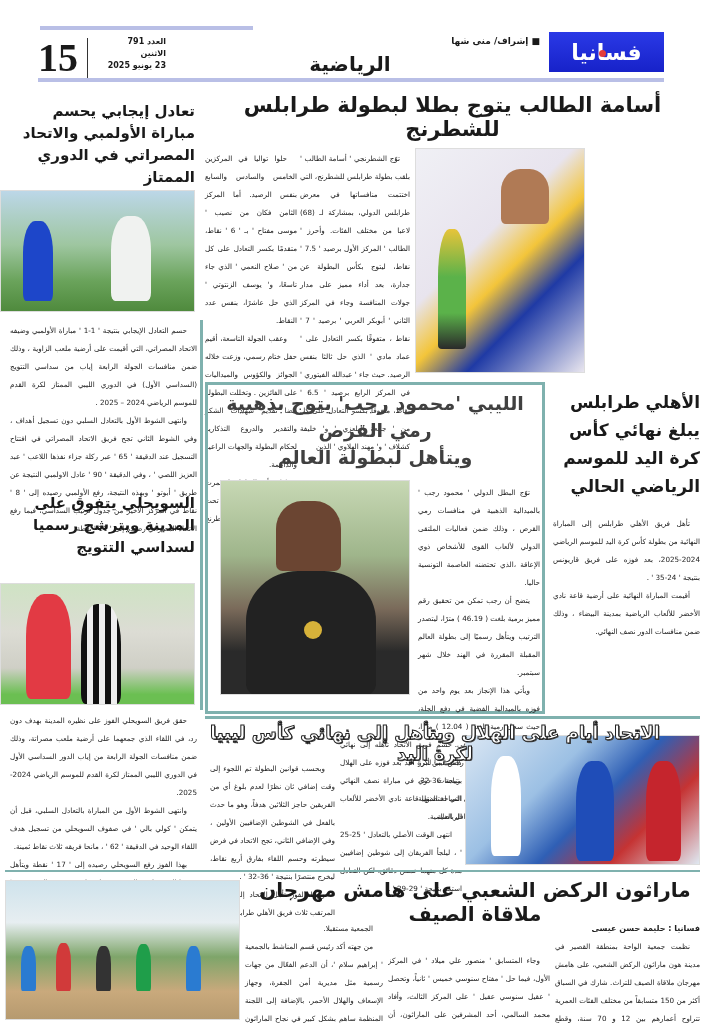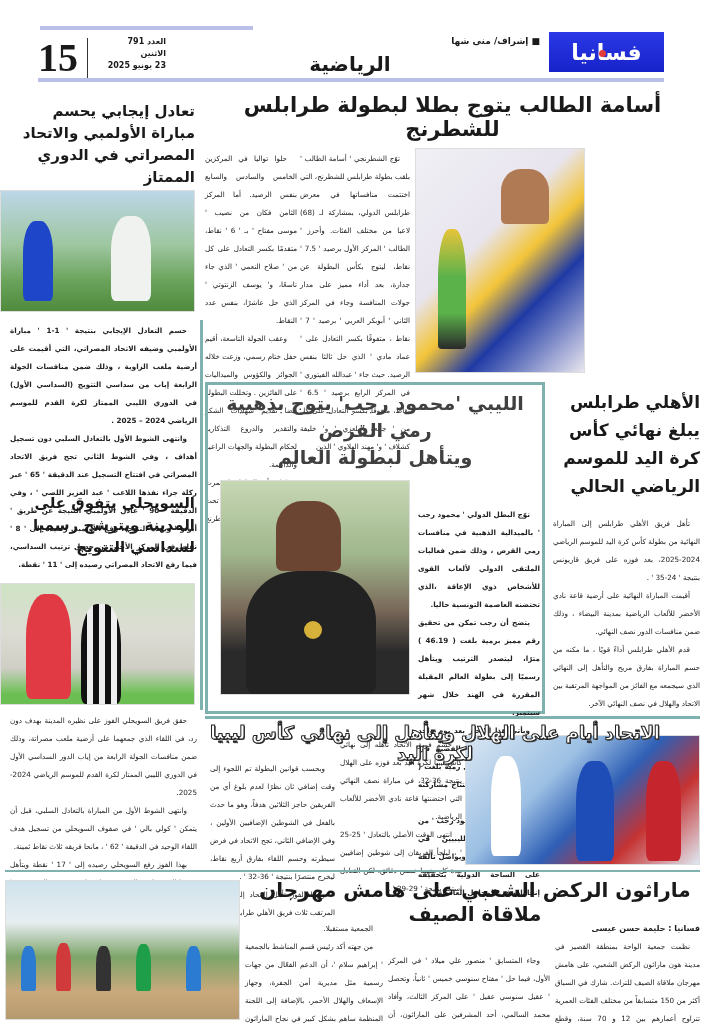--- a/index.html
+++ b/index.html
@@ -77,45 +77,44 @@
   <p>حلوا تواليا في المركزين الخامس والسادس والسابع بنفس الرصيد. أما المركز الثامن فكان من نصيب ' موسى مفتاح ' بـ ' 6 ' نقاط، متقدمًا بكسر التعادل على كل من ' صلاح النعمي ' الذي جاء تاسعًا، و' يوسف الزنتوتي ' الذي حل عاشرًا، بنفس عدد النقاط.</p>
   <p>وعقب الجولة التاسعة، أقيم حفل ختام رسمي، وزعت خلاله الجوائز والكؤوس والميداليات على الفائزين . وتخللت البطولة أيضا تقديم شهادات الشكر والتقدير والدروع التذكارية لحكام البطولة والجهات الراعية والداعمة.</p>
   <p>يُذكر أن البطولة استمرت لمدة ستة أيام، وأقيمت تحت إشراف الاتحاد الليبي للشطرنج .</p>
 </div>
 
 <h2 class="abs hl-side" style="left:10px; top:100px; width:185px;">تعادل إيجابي يحسم مباراة الأولمبي والاتحاد المصراتي في الدوري الممتاز</h2>
 <div class="abs photo ph-football1">
   <div class="fig" style="left:22px; top:30px; width:30px; height:80px; background:#1d46c9;"></div>
   <div class="fig" style="left:110px; top:25px; width:40px; height:85px; background:#f0f2f0;"></div>
 </div>
-<div class="abs txt" style="left:10px; top:322px; width:187px;font-weight:bold;">
+<div class="abs txt" style="left:10px; top:322px; width:187px;">
   <p>حسم التعادل الإيجابي بنتيجة ' 1-1 ' مباراة الأولمبي وضيفه الاتحاد المصراتي، التي أقيمت على أرضية ملعب الزاوية ، وذلك ضمن منافسات الجولة الرابعة إياب من سداسي التتويج (السداسي الأول) في الدوري الليبي الممتاز لكرة القدم للموسم الرياضي 2024 – 2025 .</p>
   <p>وانتهى الشوط الأول بالتعادل السلبي دون تسجيل أهداف ، وفي الشوط الثاني تجح فريق الاتحاد المصراتي في افتتاح التسجيل عند الدقيقة ' 65 ' عبر ركلة جزاء نفذها اللاعب ' عبد العزيز اللصي ' ، وفي الدقيقة ' 90 ' عادل الاولمبي النتيجة عن طريق ' أبوتو ' وبهذه النتيجة، رفع الأولمبي رصيده إلى ' 8 ' نقاط في المركز الأخير من جدول ترتيب السداسي، فيما رفع الاتحاد المصراتي رصيده إلى ' 11 ' نقطة.</p>
 </div>
 
 <div class="abs left-rule"></div>
 
 <h2 class="abs hl-side" style="left:552px; top:388px; width:148px; font-size:17px; line-height:28px;">الأهلي طرابلس يبلغ نهائي كأس كرة اليد للموسم الرياضي الحالي</h2>
 <div class="abs txt" style="left:553px; top:515px; width:147px;">
   <p>تأهل فريق الأهلي طرابلس إلى المباراة النهائية من بطولة كأس كرة اليد للموسم الرياضي 2024-2025، بعد فوزه على فريق قاريونس بنتيجة ' 24-35 ' .</p>
   <p>أقيمت المباراة النهائية على أرضية قاعة نادي الأخضر للألعاب الرياضية بمدينة البيضاء ، وذلك ضمن منافسات الدور نصف النهائي.</p>
-  <p>قدم الأهلي طرابلس أداءً قويًا ، ما مكنه من حسم المباراة بفارق مريح والتأهل إلى النهائي الذي سيجمعه مع الفائز من المواجهة المرتقبة بين الاتحاد والهلال في نصف النهائي الآخر.</p>
 </div>
 
 <div class="abs teal-box"></div>
 <h2 class="abs hl-teal" style="left:212px; top:390px; width:326px;">
   <div>الليبي 'محمود رجب' يتوج بذهبية رمي القرص</div>
   <div>ويتأهل لبطولة العالم</div>
 </h2>
 <div class="abs photo ph-disc">
   <div class="fig" style="left:55px; top:20px; width:65px; height:70px; background:#6b4532;"></div>
   <div class="fig" style="left:25px; top:90px; width:130px; height:125px; background:#222;"></div>
   <div class="fig" style="left:83px; top:140px; width:18px; height:18px; background:#d7b23a; border-radius:50%;"></div>
 </div>
-<div class="abs txt" style="left:418px; top:506px; width:122px;font-weight:bold;">
+<div class="abs txt" style="left:418px; top:484px; width:122px;">
   <p>توّج البطل الدولي ' محمود رجب ' بالميدالية الذهبية في منافسات رمي القرص ، وذلك ضمن فعاليات الملتقى الدولي لألعاب القوى للأشخاص ذوي الإعاقة ،الذي تحتضنه العاصمة التونسية حاليا.</p>
   <p>يتضح أن رجب تمكن من تحقيق رقم مميز برمية بلغت ( 46.19 ) مترًا، ليتصدر الترتيب ويتأهل رسميًا إلى بطولة العالم المقبلة المقررة في الهند خلال شهر سبتمبر.</p>
   <p>ويأتي هذا الإنجاز بعد يوم واحد من فوزه بالميدالية الفضية في دفع الجلة، حيث سجل رمية بلغت ( 12.04 ) مترا، في افتتاح مشاركته بالملتقى.</p>
   <p>يشار إلى أن ' محمود رجب ' من أبرز الرياضيين الليبيين في رياضات ذوي الإعاقة ويواصل تألقه على الساحة الدولية بتحقيقه إنجازات في المحافل العالمية.</p>
 </div>
 
 <h2 class="abs hl-side" style="left:10px; top:492px; width:185px;">السويحلي يتفوق على المدينة ويترشح رسميا لسداسي التتويج</h2>
 <div class="abs photo ph-football2">
   <div class="fig" style="left:25px; top:10px; width:45px; height:105px; background:#e23a44;"></div>
   <div class="fig" style="left:80px; top:20px; width:40px; height:100px; background:repeating-linear-gradient(90deg,#111 0 6px,#eee 6px 12px);"></div>

